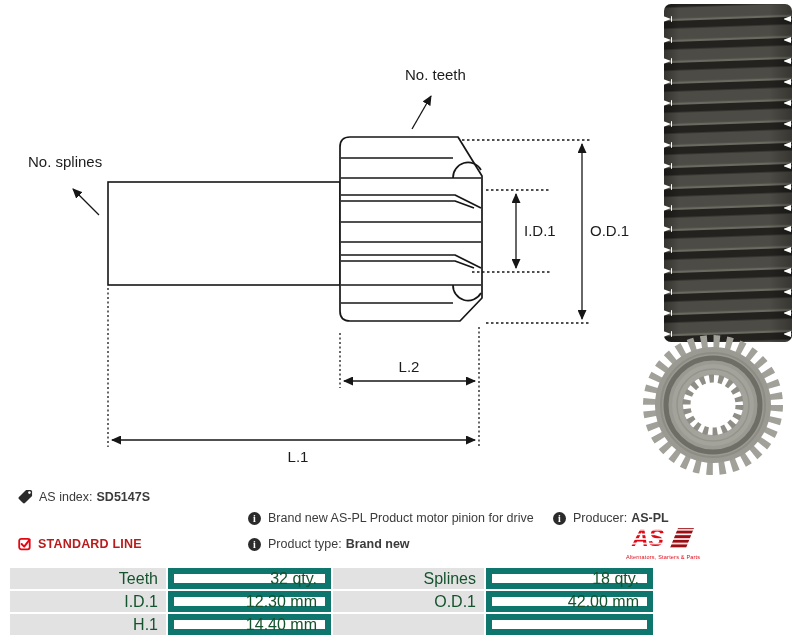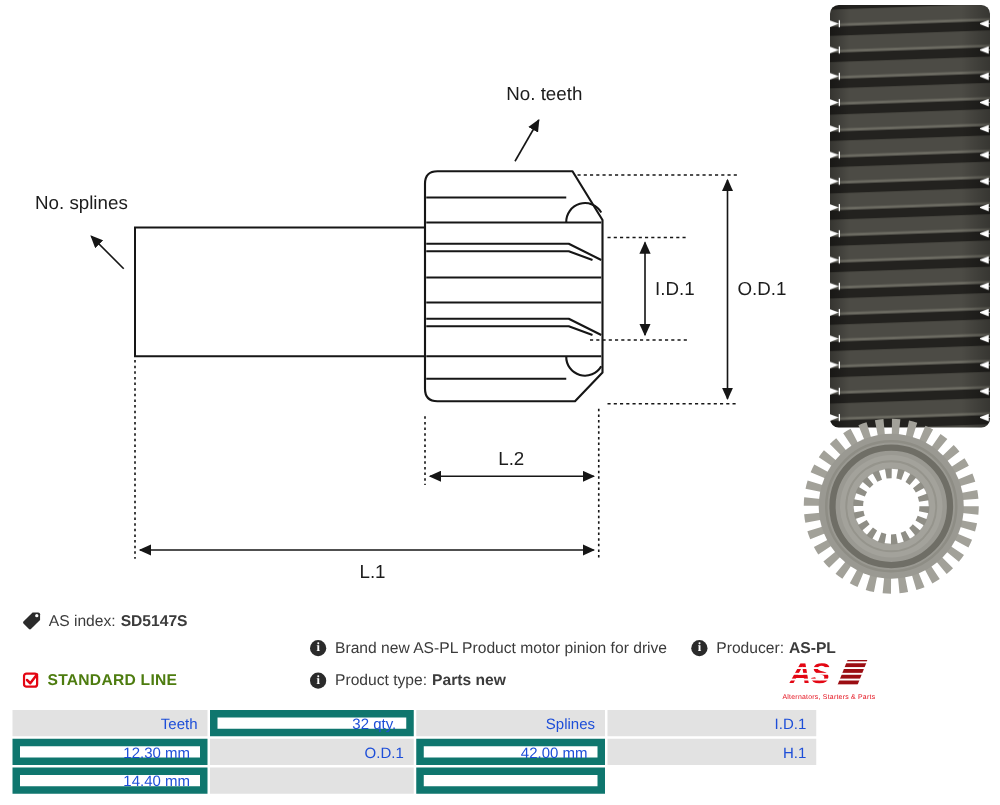--- a/index.html
+++ b/index.html
@@ -13,31 +13,31 @@
   
   .photo-side{position:absolute;left:663px;top:3px;}
   .photo-front{position:absolute;left:641px;top:333px;}
 
   
   .info-line{position:absolute;display:flex;align-items:center;font-size:12.5px;color:#3b3b3b;white-space:nowrap;}
   .info-line b{margin-left:4px;}
   .circle-i{display:inline-flex;align-items:center;justify-content:center;width:13px;height:13px;border-radius:50%;
             background:#2b2b2b;color:#fff;font-size:10px;font-weight:bold;font-family:"Liberation Serif",serif;
             margin-right:7px;flex:0 0 13px;}
-  .red-text{color:#4d7c0f;font-weight:bold;letter-spacing:.2px;}
+  .red-text{color:#b91c1c;font-weight:bold;letter-spacing:.2px;}
   .icon-svg{margin-right:6px;flex:0 0 auto;}
 
   
   .logo-box{position:absolute;left:586px;top:526px;width:70px;text-align:center;margin-left:40px;}
   .logo-tagline{font-size:5.5px;color:#e30613;margin-top:0px;letter-spacing:.2px;white-space:nowrap;}
 
   
   .spec-table{position:absolute;left:10px;top:568px;display:grid;
               grid-template-columns:156px 163px 151px 167px;grid-auto-rows:21px;gap:2px;
-              font-size:12px;color:#1d4ed8;text-align:center;}
+              font-size:16px;color:#14532d;text-align:center;}
   .cell{display:flex;align-items:center;justify-content:flex-end;padding-right:8px;box-sizing:border-box;}
   .cell.label{background:#e2e2e2;}
   .cell.value{background:#fff;border:6px solid #0f766e;}
 </style>
 </head>
 <body>
 
 <div class="page">
 
   <svg class="diagram" width="660" height="500" viewBox="0 0 660 500">
@@ -154,21 +154,21 @@
   </div>
 
   <div class="info-line" style="left:248px;top:511px;">
     <span class="circle-i">i</span>
     <span>Brand new AS-PL Product motor pinion for drive</span>
   </div>
 
   <div class="info-line" style="left:248px;top:537px;">
     <span class="circle-i">i</span>
     <span>Product type:</span>
-    <b>Parts new</b>
+    <b>Brand new</b>
   </div>
 
   <div class="info-line" style="left:553px;top:511px;">
     <span class="circle-i">i</span>
     <span>Producer:</span>
     <b>AS-PL</b>
   </div>
 
   <div class="logo-box">
     <svg width="66" height="24" viewBox="0 0 66 24">
@@ -185,20 +185,21 @@
       <polygon points="50,2 66,2 58,22 42,22" fill="url(#rld)"></polygon>
       <text x="4" y="20" font-size="23" font-weight="bold" font-style="italic" fill="url(#rl)">AS</text>
     </svg>
     <div class="logo-tagline">Alternators, Starters &amp; Parts</div>
   </div>
 
   <div class="spec-table">
     <div class="cell label">Teeth</div>
     <div class="cell value">32 qty.</div>
     <div class="cell label">Splines</div>
+    <div class="cell value">18 qty.</div>
 
     <div class="cell label">I.D.1</div>
     <div class="cell value">12.30 mm</div>
     <div class="cell label">O.D.1</div>
     <div class="cell value">42.00 mm</div>
 
     <div class="cell label">H.1</div>
     <div class="cell value">14.40 mm</div>
     <div class="cell label"></div>
     <div class="cell value"></div>

